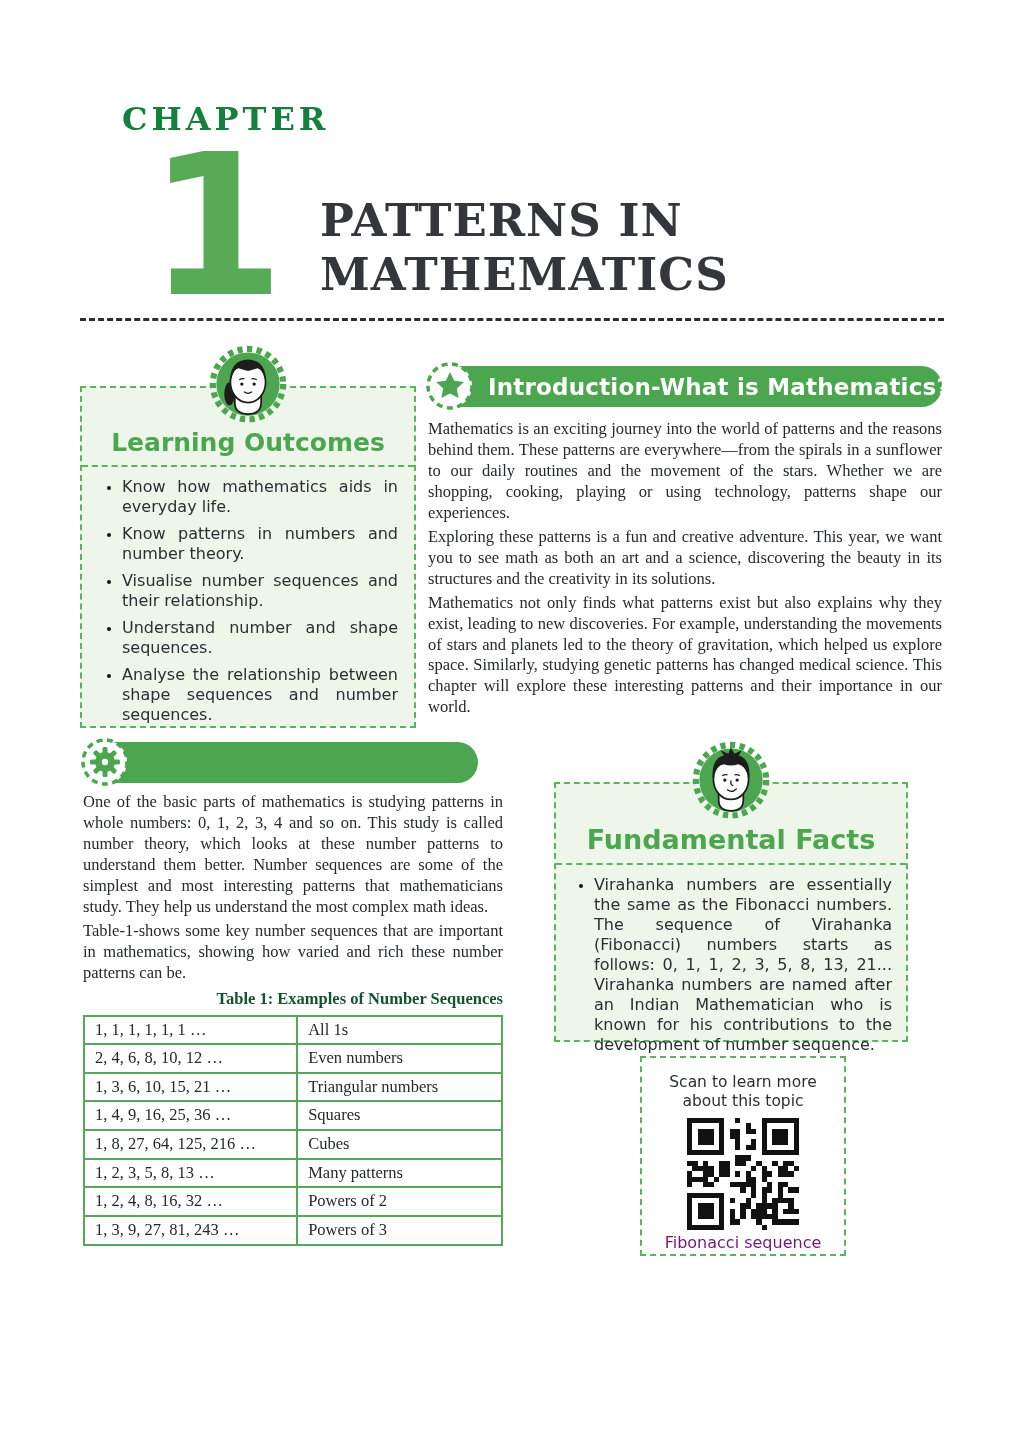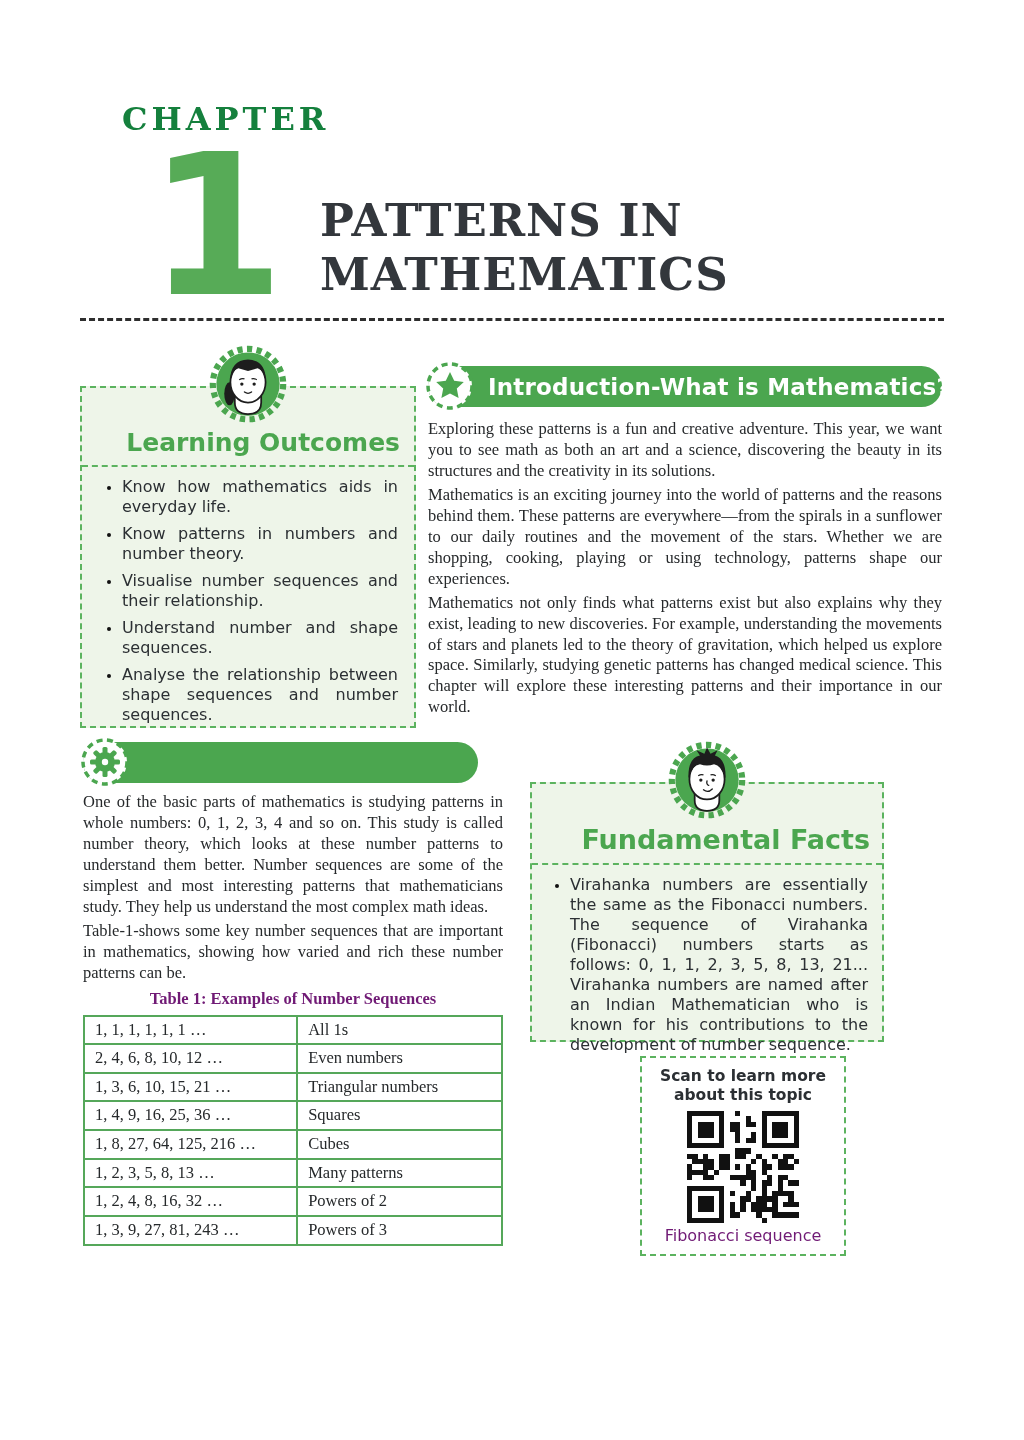--- a/index.html
+++ b/index.html
@@ -48,72 +48,72 @@
   
   .green-box {
     position:absolute; background:#eef5e9;
     border:2px dashed #5cb35f;
   }
   .box-avatar {
     position:absolute; top:-47px; left:50%; transform:translateX(-50%);
     width:88px; height:88px;
   }
   .box-title {
-    text-align:right; color:#4ba64f;
+    text-align:center; color:#4ba64f;
     font-family:"DejaVu Sans", sans-serif; font-weight:bold;
   }
   .box-divider { border-top:2px dashed #5cb35f; margin:8px -14px 0; }
 
   .lo-box { left:80px; top:386px; width:336px; height:342px; padding:0 14px; }
   .lo-box .box-title { margin-top:40px; font-size:25px; }
   .green-box ul { list-style:disc; margin:10px 0 0; padding:0 2px 0 26px; }
   .green-box li {
     font-family:"DejaVu Sans", sans-serif; font-size:16px; line-height:1.25;
     color:#2b2f33; text-align:justify; margin-bottom:7px;
   }
   .green-box li::marker { color:#111; font-size:13px; }
 
-  .ff-box { left:530px; top:782px; width:354px; height:260px; padding:0 12px; }
+  .ff-box { left:554px; top:782px; width:354px; height:260px; padding:0 12px; }
   .ff-box .box-title { margin-top:40px; font-size:27px; }
   .ff-box .box-divider { margin:8px -12px 0; }
   .ff-box li { font-size:16px; line-height:1.25; margin-bottom:0; }
 
   
   .intro-section { position:absolute; left:428px; top:366px; width:514px; }
   .body-text p {
     font-family:"Liberation Serif", serif; font-size:16.5px; line-height:1.27;
     text-align:justify; color:#26292b; margin:0 0 3px;
   }
   .intro-section .body-text { margin-top:12px; }
 
   
   .pn-section { position:absolute; left:83px; top:742px; width:420px; }
   .pn-section .pill { width:395px; }
   .pn-section .body-text { margin-top:9px; }
   .table-caption {
-    margin-top:5px; text-align:center; font-weight:bold;
-    font-family:"Liberation Serif", serif; font-size:16.5px; color:#701a75;
+    margin-top:5px; text-align:right; font-weight:bold;
+    font-family:"Liberation Serif", serif; font-size:16.5px; color:#14532d;
   }
   table.seq-table { margin-top:6px; width:100%; border-collapse:collapse; }
   table.seq-table td {
     border:2px solid #55a75a; padding:3px 10px;
     font-family:"Liberation Serif", serif; font-size:16.5px; line-height:1.25;
     color:#26292b; background:#fff;
   }
   table.seq-table td:first-child { width:51%;margin-left:24px; }
 
   
   .qr-box {
     position:absolute; left:640px; top:1056px; width:206px; height:200px;
     border:2px dashed #5cb35f; background:#fff;
     text-align:center; padding-top:9px;
   }
   .qr-heading {
     font-family:"DejaVu Sans", sans-serif; font-size:15.5px; line-height:1.25;
-    color:#2b2f33; width:175px; margin:0 auto;font-weight:bold;
+    color:#2b2f33; width:175px; margin:6px auto;
   }
   .qr-code { width:112px; height:112px; margin:5px auto 3px; }
   .qr-caption { font-family:"DejaVu Sans", sans-serif; font-size:16px; color:#701a75; }
 </style>
 </head>
 <body>
 
 <div class="page">
 
   <div class="chapter-label">CHAPTER</div>
@@ -151,22 +151,22 @@
     <div class="pill">
       <div class="pill-icon">
         <svg viewBox="0 0 50 50" width="50" height="50">
           <circle cx="25" cy="25" r="22" fill="#ffffff" stroke="#4ba64f" stroke-width="3.5" stroke-dasharray="6 4.5"></circle>
           <path d="M25 11 L29.2 19.7 L38.8 21 L31.8 27.6 L33.6 37.1 L25 32.5 L16.4 37.1 L18.2 27.6 L11.2 21 L20.8 19.7 Z" fill="#4ba64f"></path>
         </svg>
       </div>
       <div class="pill-label">Introduction-What is Mathematics?</div>
     </div>
     <div class="body-text">
+        <p>Mathematics is an exciting journey into the world of patterns and the reasons behind them. These patterns are everywhere—from the spirals in a sunflower to our daily routines and the movement of the stars. Whether we are shopping, cooking, playing or using technology, patterns shape our experiences.</p>
         <p>Exploring these patterns is a fun and creative adventure. This year, we want you to see math as both an art and a science, discovering the beauty in its structures and the creativity in its solutions.</p>
-        <p>Mathematics is an exciting journey into the world of patterns and the reasons behind them. These patterns are everywhere—from the spirals in a sunflower to our daily routines and the movement of the stars. Whether we are shopping, cooking, playing or using technology, patterns shape our experiences.</p>
         <p>Mathematics not only finds what patterns exist but also explains why they exist, leading to new discoveries. For example, understanding the movements of stars and planets led to the theory of gravitation, which helped us explore space. Similarly, studying genetic patterns has changed medical science. This chapter will explore these interesting patterns and their importance in our world.</p>
       </div>
   </div>
 
   <div class="pn-section">
     <div class="pill">
       <div class="pill-icon">
         <svg viewBox="0 0 50 50" width="50" height="50">
           <circle cx="25" cy="25" r="22" fill="#ffffff" stroke="#4ba64f" stroke-width="3.5" stroke-dasharray="6 4.5"></circle>
           <g fill="#4ba64f">

